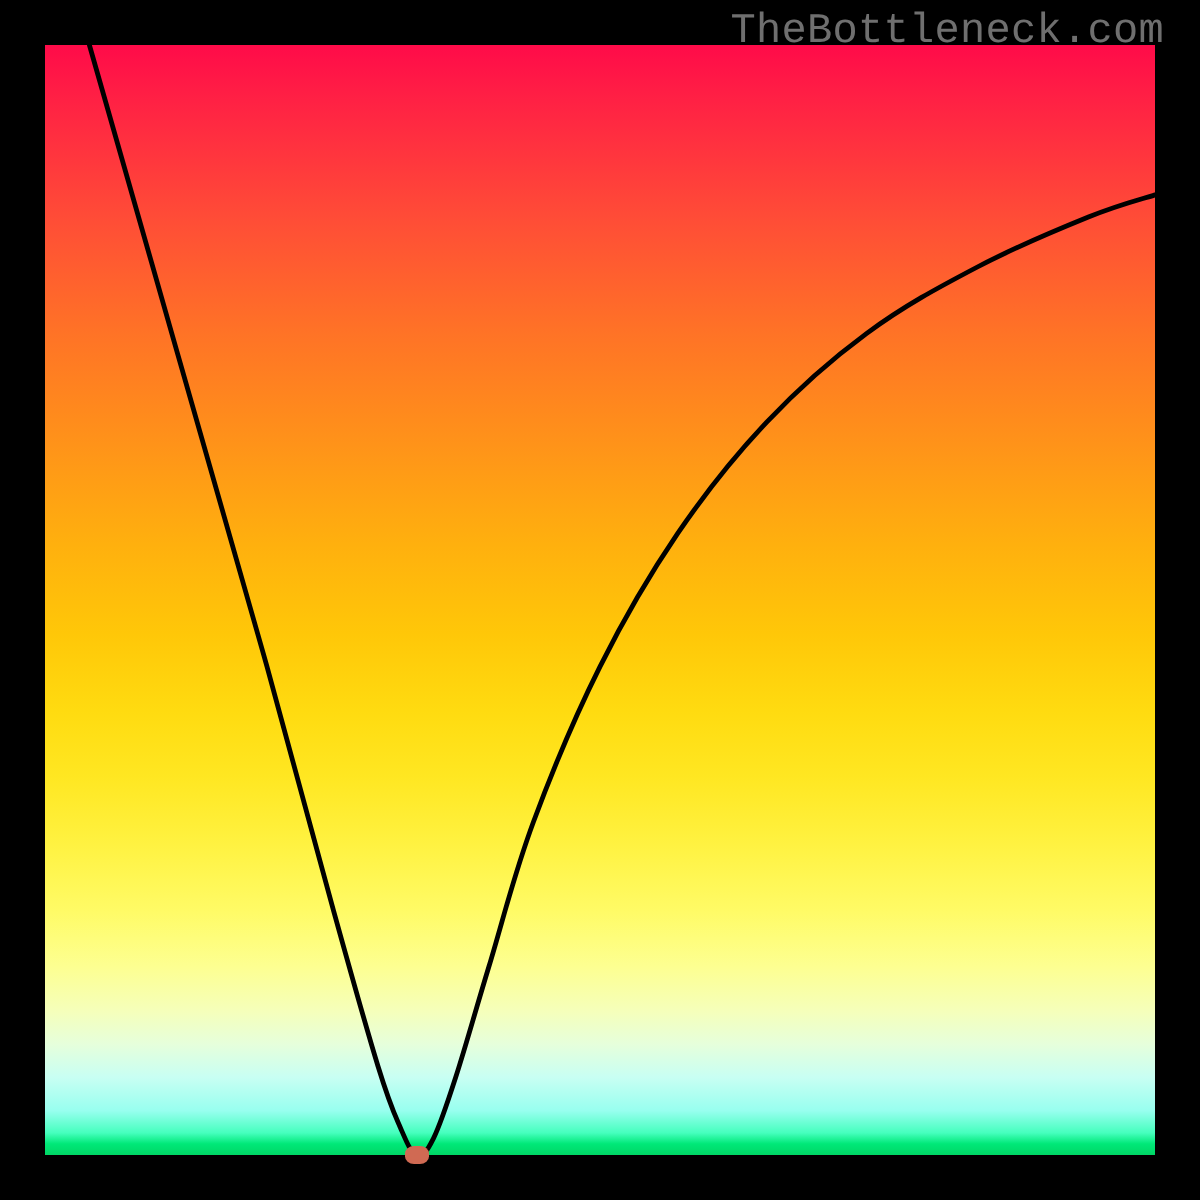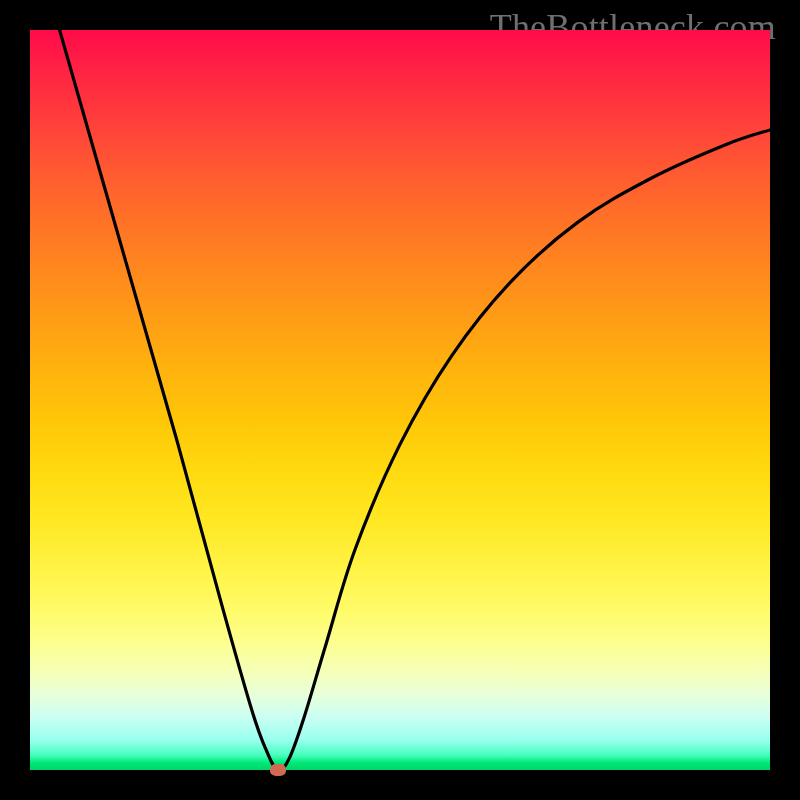--- a/index.html
+++ b/index.html
@@ -7,22 +7,22 @@
   .outer {
     width: 800px;
     height: 800px;
     background: #000;
     position: relative;
   }
   .watermark {
     position: absolute;
     top: 6px;
     right: 24px;
-    font-family: Liberation Serif, serif;
-    font-size: 36px;
+    font-family: Liberation Mono, monospace;
+    font-size: 28px;
     color: #6f6f6f;
     font-weight: 400;
     letter-spacing: 0.2px;
     margin-left: 39px;
   }
   .plot {
     position: absolute;
     left: 30px;
     top: 30px;
     width: 740px;

